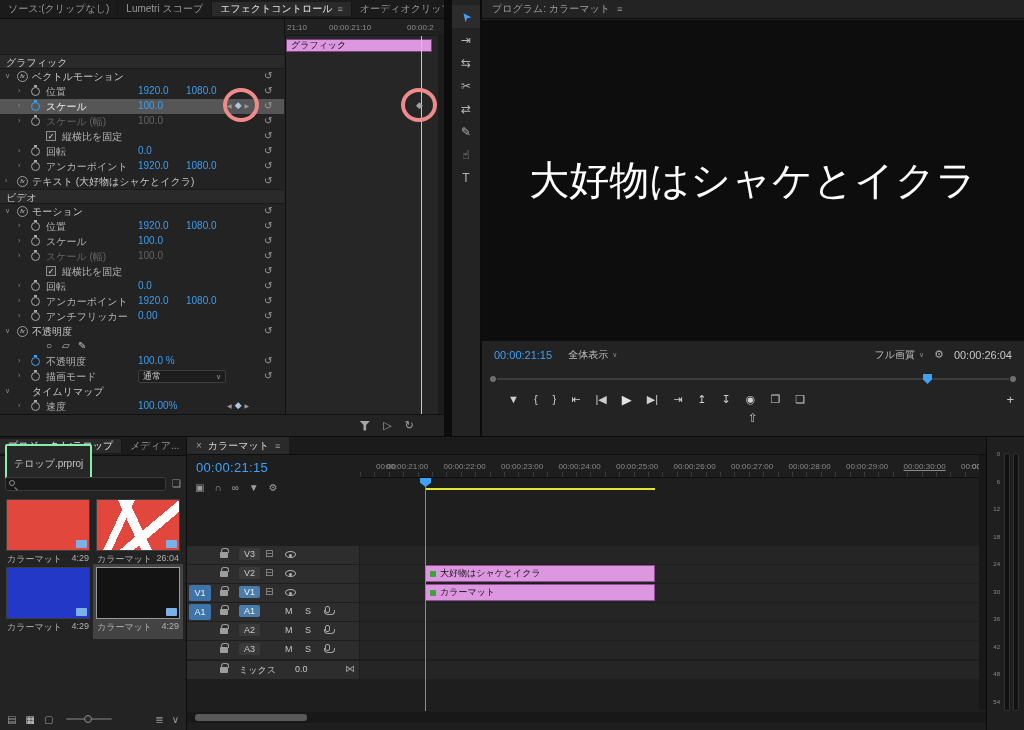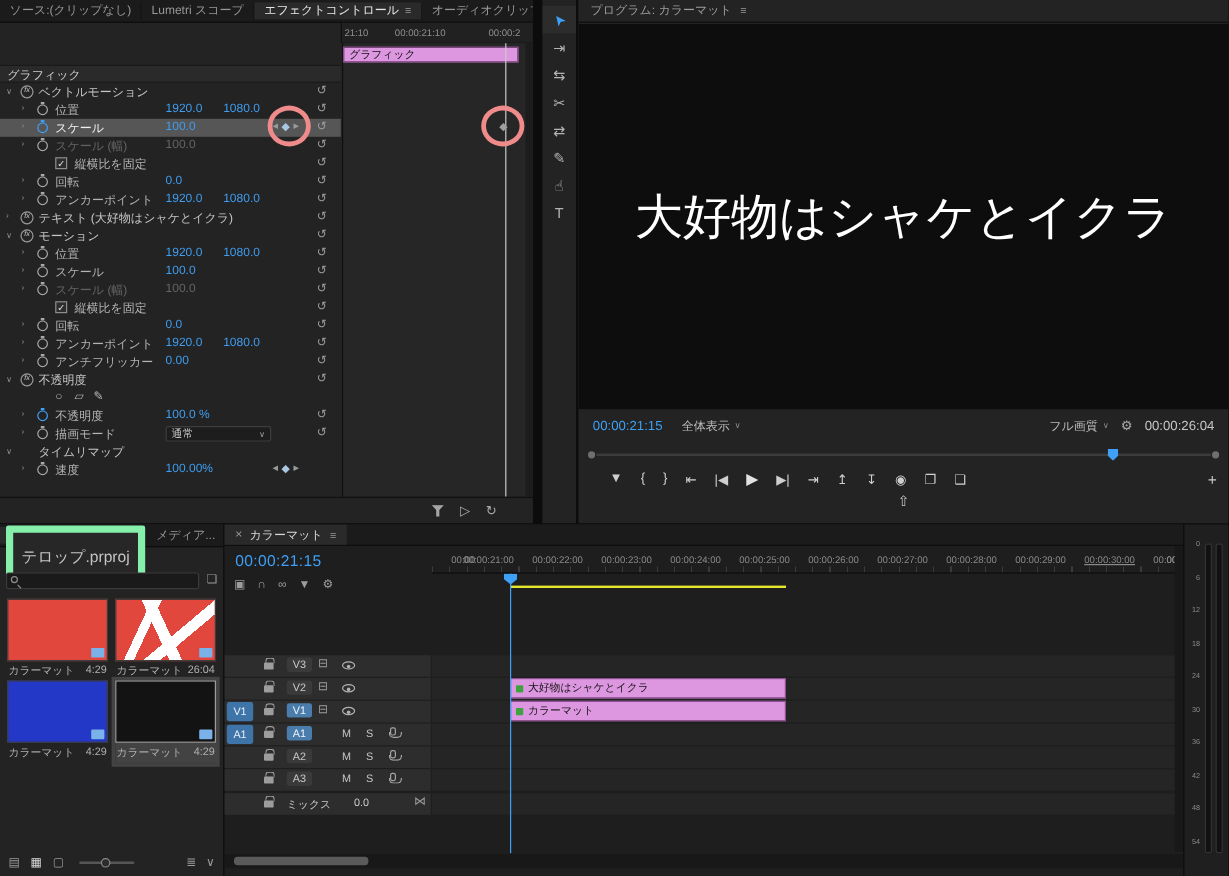--- a/index.html
+++ b/index.html
@@ -78,21 +78,21 @@
 .scrdot.l{left:0}.scrdot.r{right:0}
 .pg-ph{position:absolute;left:433px;top:0;width:9px;height:10px;background:var(--accent);clip-path:polygon(0 0,100% 0,100% 55%,50% 100%,0 55%)}
 .pg-trans{position:absolute;left:0;top:390px;width:542px;height:18px;display:flex;align-items:center;gap:15px;padding-left:26px;color:#cfcfcf;font-size:11px}
 .tbtn{text-align:center}
 .tbtn.play{font-size:13px;color:#e2e2e2}
 .pg-plus{position:absolute;right:10px;top:392px;color:#c6c6c6;font-size:13px}
 .pg-trans2{position:absolute;left:0;top:411px;width:542px;display:flex;justify-content:center;color:#c0c0c0;font-size:12px}
 
 .project{left:0;top:437px;width:186px;height:293px}
 .pj-crumb{position:absolute;left:0;top:18px;width:100%;height:18px;display:flex;align-items:center;padding:0 5px}
-.crumbbox{border:6px solid #86efac;background:#272727;color:#c4c4c4;font-size:13px;padding:11px 7px;border-radius:2px}
+.crumbbox{border:2px solid #86efac;background:#272727;color:#c4c4c4;font-size:10px;padding:11px 7px;border-radius:2px}
 .pj-search{position:absolute;left:0;top:37px;width:100%;height:19px;display:flex;align-items:center;gap:6px;padding:0 5px}
 .searchwrap{position:relative;flex:1;height:14px}
 .pj-input{width:100%;height:14px;background:#1a1a1a;border:1px solid #3a3a3a;border-radius:2px;color:#ccc;font-size:9px;padding-left:16px;font-family:inherit}
 .mag{position:absolute;left:4px;top:3px;width:6px;height:6px;border:1px solid #8d8d8d;border-radius:50%}
 .mag::after{content:"";position:absolute;left:5px;top:6px;width:4px;height:1px;background:#8d8d8d;transform:rotate(45deg);transform-origin:0 0}
 .pj-sopt{color:#9a9a9a;font-size:10px}
 .pj-grid{position:absolute;left:0;top:58px;width:186px;height:190px}
 .cell{position:absolute;width:84px}
 .cell.selected{background:#434343;outline:3px solid #434343}
 .thumb{position:relative;width:84px;height:52px;border:1px solid #3d3d3d}
@@ -244,20 +244,23 @@
           <span class="val v1">1920.0</span>
           <span class="val v2">1080.0</span>
           <span class="reset">↺</span>
         </div>
         <div class="ecrow group">
           <span class="twirl g">›</span>
           <span class="fxb">fx</span>
           <span class="lbl glbl">テキスト (大好物はシャケとイクラ)</span>
           <span class="reset">↺</span>
         </div>
+        <div class="ecrow section">
+          <span class="seclbl">ビデオ</span>
+        </div>
         <div class="ecrow group">
           <span class="twirl g">∨</span>
           <span class="fxb">fx</span>
           <span class="lbl glbl">モーション</span>
           <span class="reset">↺</span>
         </div>
         <div class="ecrow param">
           <span class="twirl">›</span>
           <span class="sw"></span>
           <span class="lbl">位置</span>

